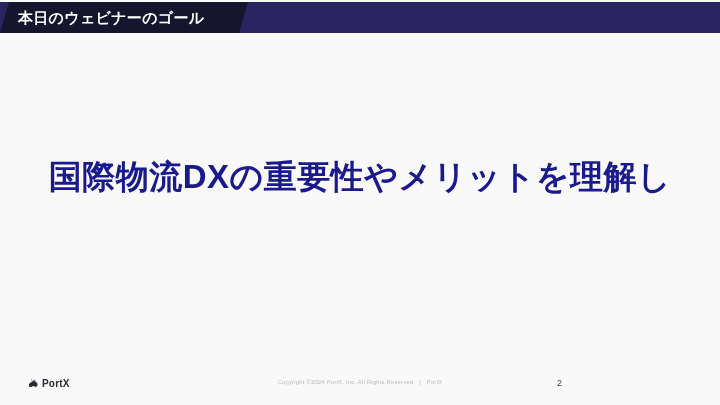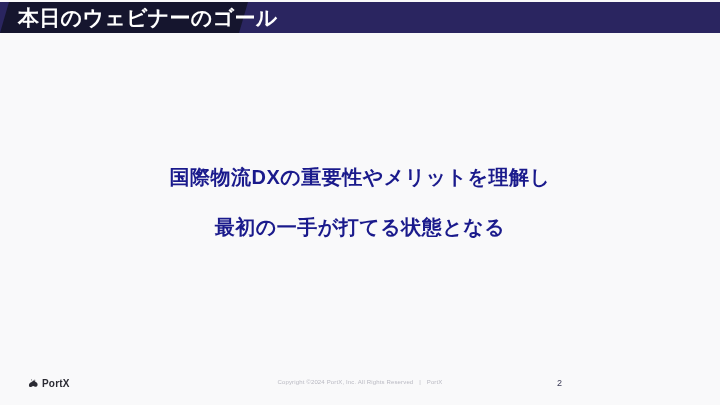--- a/index.html
+++ b/index.html
@@ -40,39 +40,39 @@
     -webkit-clip-path: polygon(9px 0, 248px 0, 239px 31px, 0 31px);
     clip-path: polygon(9px 0, 248px 0, 239px 31px, 0 31px);
   }
   .header-title {
     position: absolute;
     left: 18px;
     top: 2px;
     height: 31px;
     line-height: 31px;
     color: #ffffff;
-    font-size: 21px;
+    font-size: 15px;
     font-weight: bold;
     letter-spacing: 0.3px;
     white-space: nowrap;
   }
 
   
   .main-message {
     position: absolute;
     left: 0;
     top: 152px;
     width: 720px;
     text-align: center;
     color: #1a1a8c;
     font-weight: bold;
   }
   .message-line {
     display: block;
-    font-size: 20px;
+    font-size: 33px;
     line-height: 50px;
     white-space: nowrap;
     letter-spacing: 0.5px;
   }
 
   
   .footer {
     position: absolute;
     left: 0;
     bottom: 0;
@@ -127,21 +127,20 @@
 <div class="slide">
 
   <div class="header-band"></div>
 
   <div class="header-tab"></div>
 
   <div class="header-title">本日のウェビナーのゴール</div>
 
   <div class="main-message">
     <span class="message-line">国際物流DXの重要性やメリットを理解し</span>
-    <span class="message-line">最初の一手が打てる状態となる</span>
   </div>
 
   <div class="footer">
 
     <div class="brand-logo">
       <span class="brand-mark">
         <svg width="11" height="10" viewBox="0 0 11 10" xmlns="http://www.w3.org/2000/svg">
           <path d="M1.2 7.4 C0.6 6.2 1.1 4.4 2.6 3.6 C3.4 3.1 4.0 3.3 4.3 2.6 C4.6 1.8 5.4 1.3 6.2 1.6 C6.9 1.9 7.0 2.7 7.7 3.0 C9.1 3.5 9.9 4.9 9.5 6.2 C9.2 7.3 8.1 7.9 6.9 7.7 C6.1 7.5 5.7 7.0 5.0 7.1 C4.2 7.2 3.9 7.9 3.1 8.0 C2.3 8.1 1.6 8.0 1.2 7.4 Z" fill="#2b2b33"></path>
           <path d="M6.0 1.2 L7.0 0.4 L7.3 1.7 Z" fill="#2b2b33"></path>
           <path d="M3.3 1.5 L3.1 0.3 L4.2 1.1 Z" fill="#2b2b33"></path>

